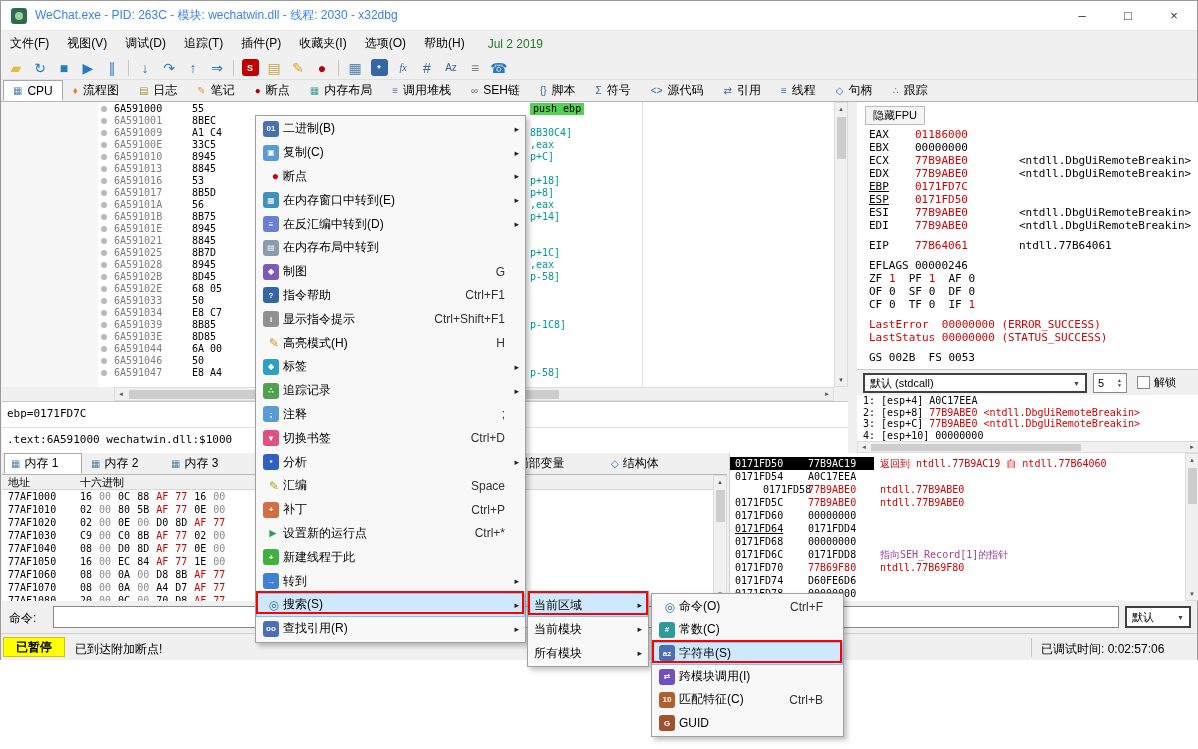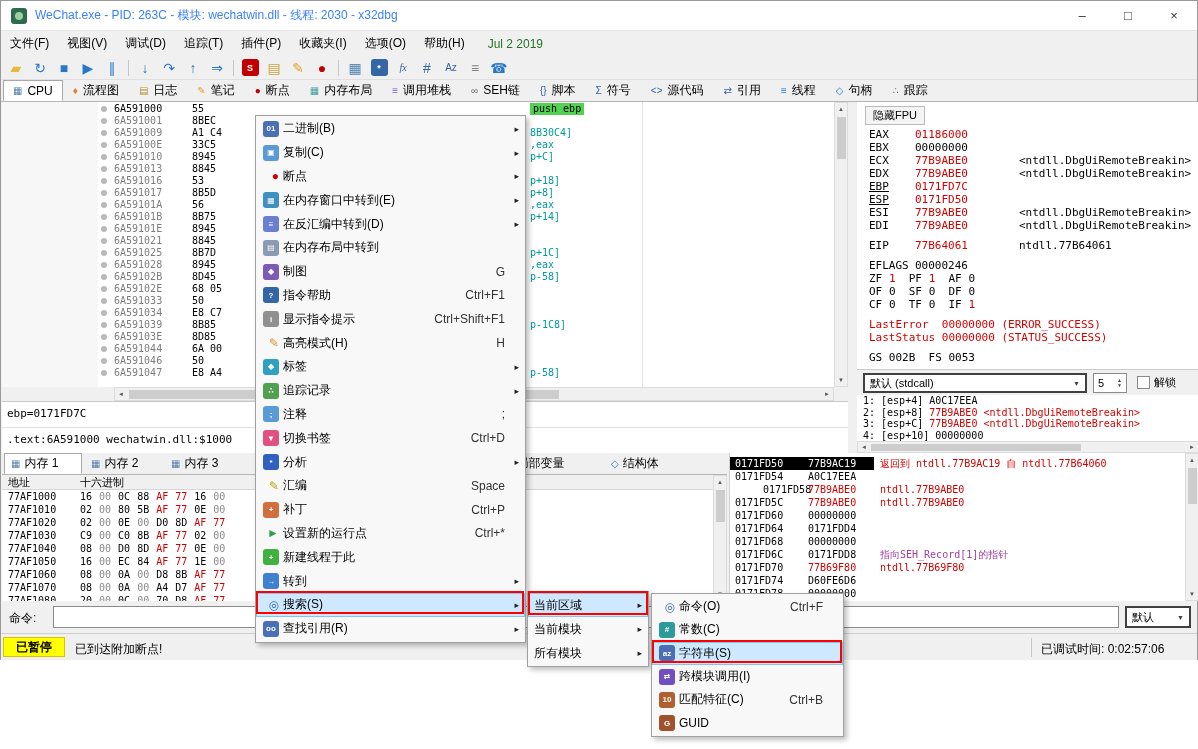--- a/index.html
+++ b/index.html
@@ -584,21 +584,21 @@
       <div class="srow">
         <span class="saddr" style="color: rgb(0, 0, 0);">0171FD5C</span>
         <span class="sval" style="color: rgb(212, 0, 0);">77B9ABE0</span>
         <span class="scomment" style="color: rgb(212, 0, 0);">ntdll.77B9ABE0</span>
       </div>
       <div class="srow">
         <span class="saddr" style="color: rgb(0, 0, 0);">0171FD60</span>
         <span class="sval" style="color: rgb(0, 0, 0);">00000000</span>
       </div>
       <div class="srow">
-        <span class="saddr" style="color: rgb(0, 0, 0);">0171FD64</span>
+        <span class="saddr" style="color: rgb(0, 0, 0); text-decoration: underline;">0171FD64</span>
         <span class="sval" style="color: rgb(0, 0, 0);">0171FDD4</span>
       </div>
       <div class="srow">
         <span class="saddr" style="color: rgb(0, 0, 0);">0171FD68</span>
         <span class="sval" style="color: rgb(0, 0, 0);">00000000</span>
       </div>
       <div class="srow">
         <span class="saddr" style="color: rgb(0, 0, 0);">0171FD6C</span>
         <span class="sval" style="color: rgb(0, 0, 0);">0171FDD8</span>
         <span class="scomment" style="color: rgb(160, 64, 160);">指向SEH_Record[1]的指针</span>

